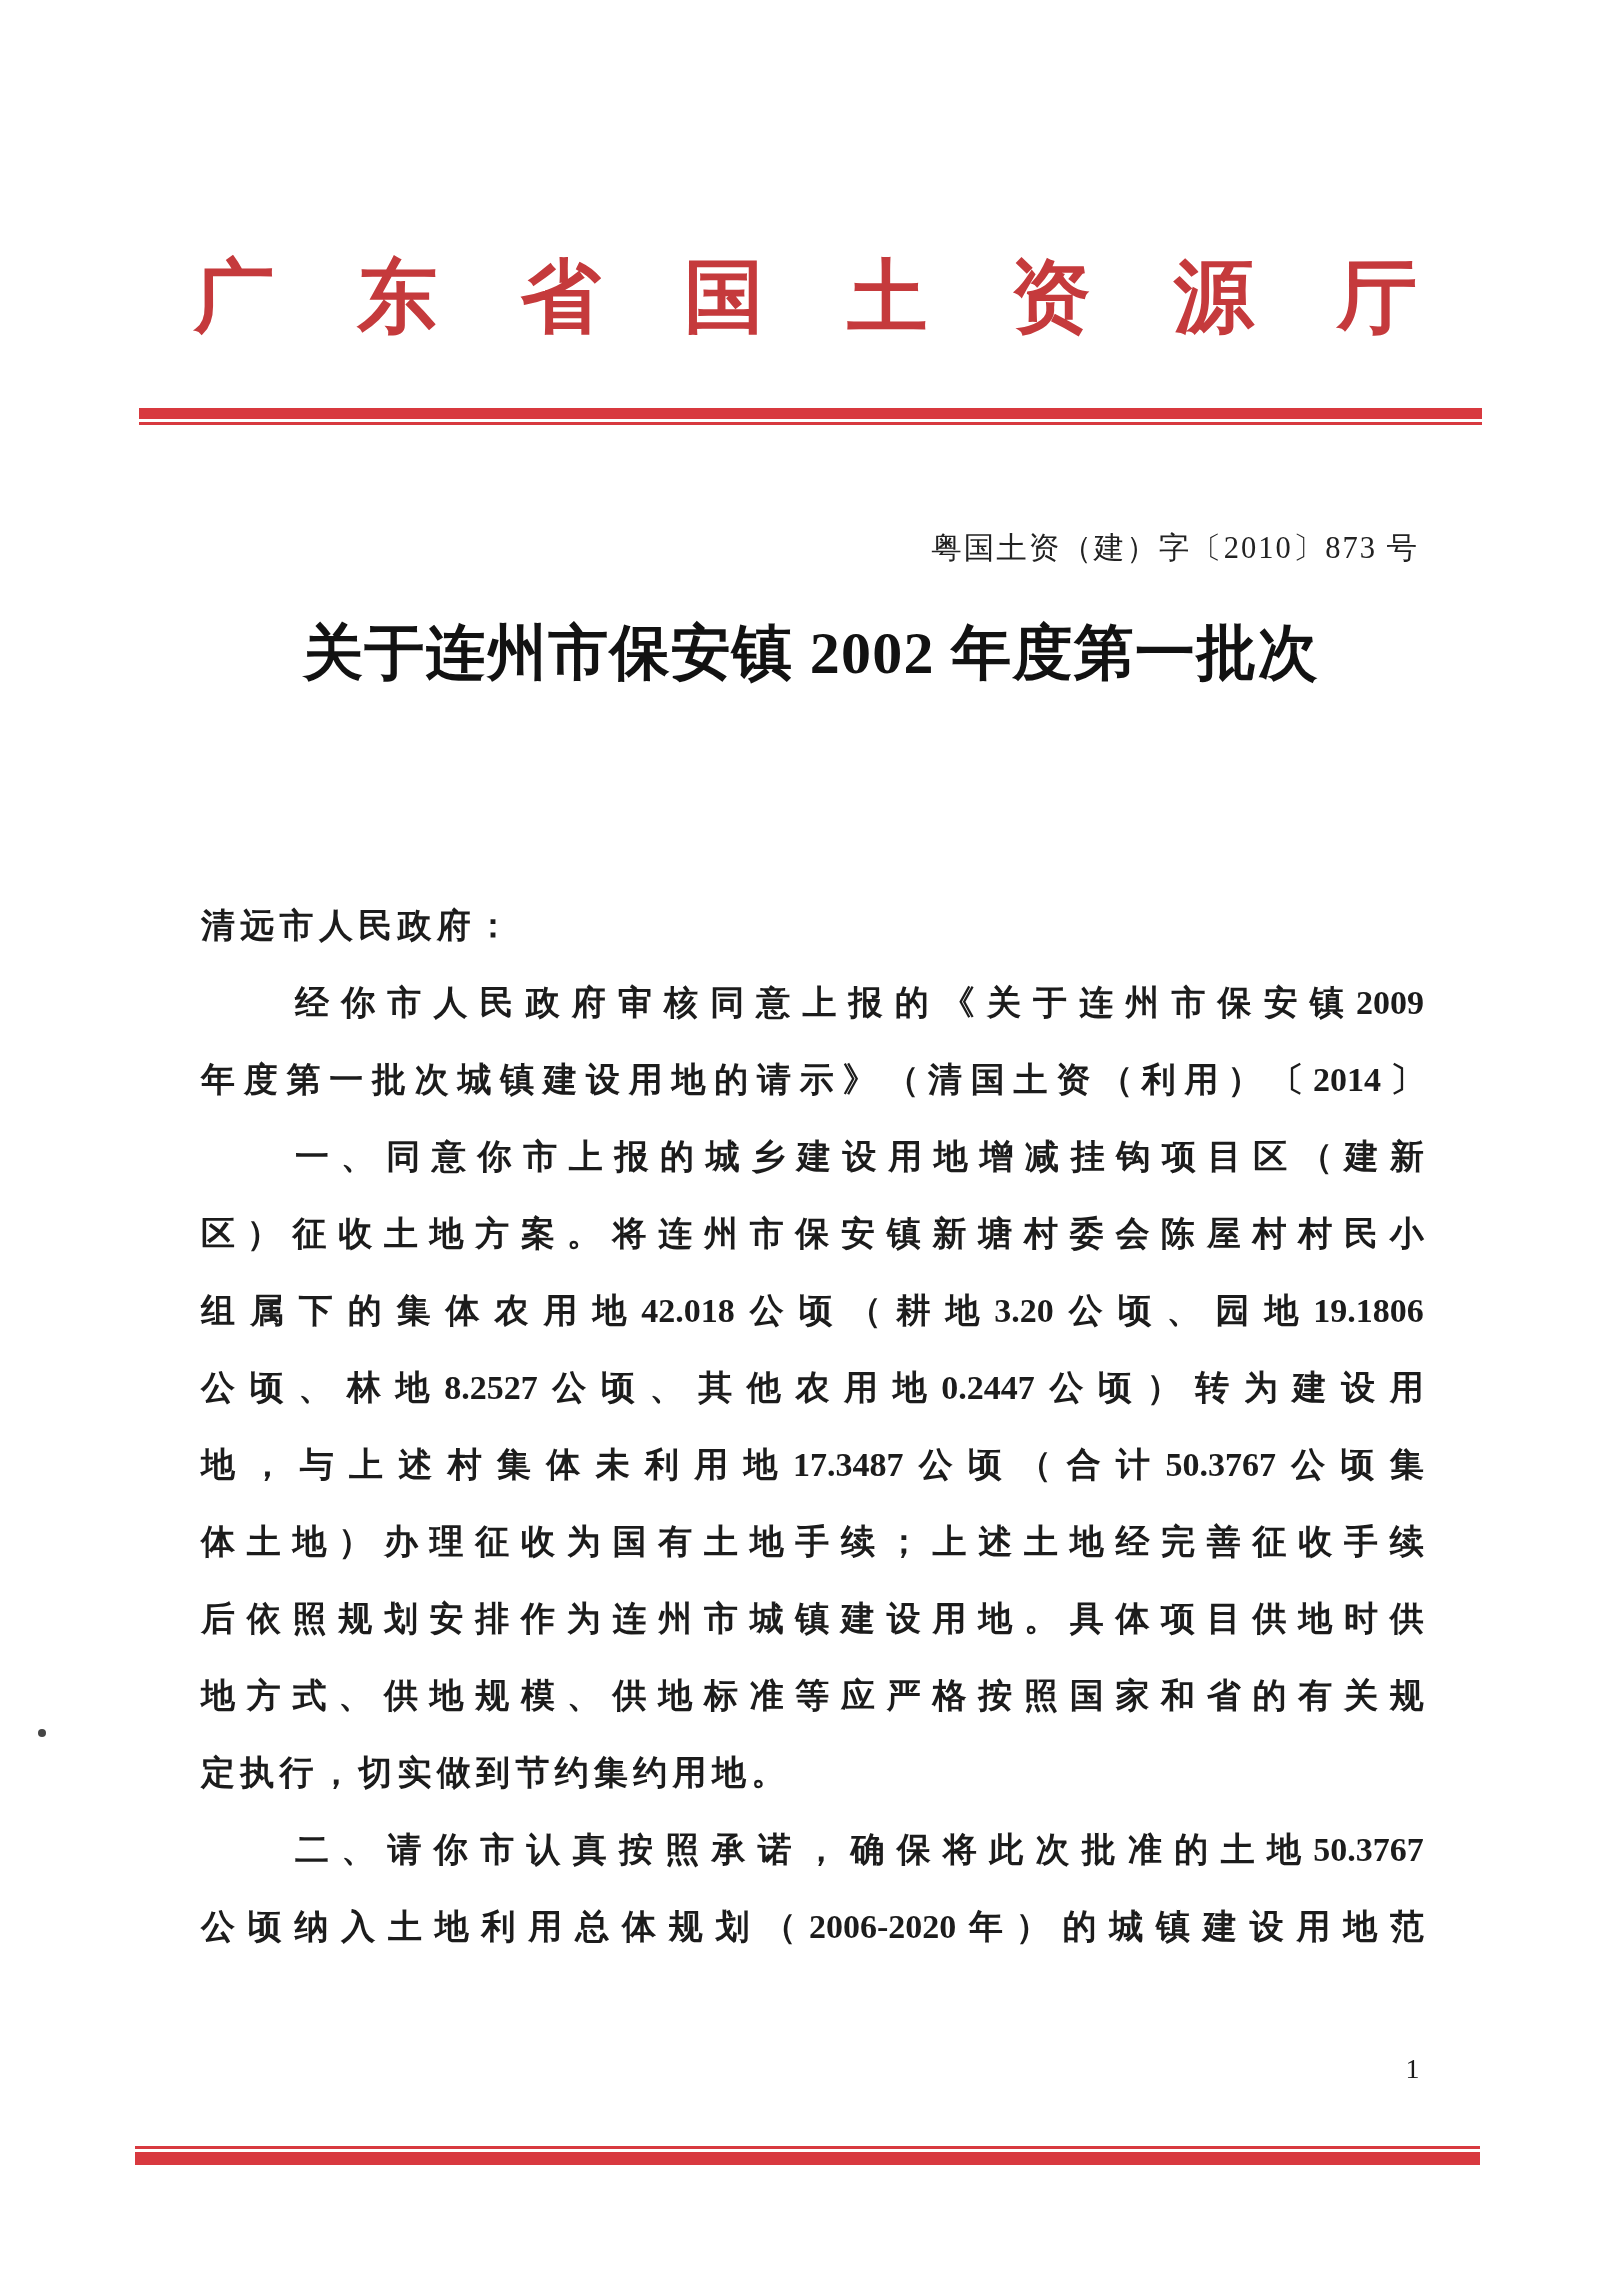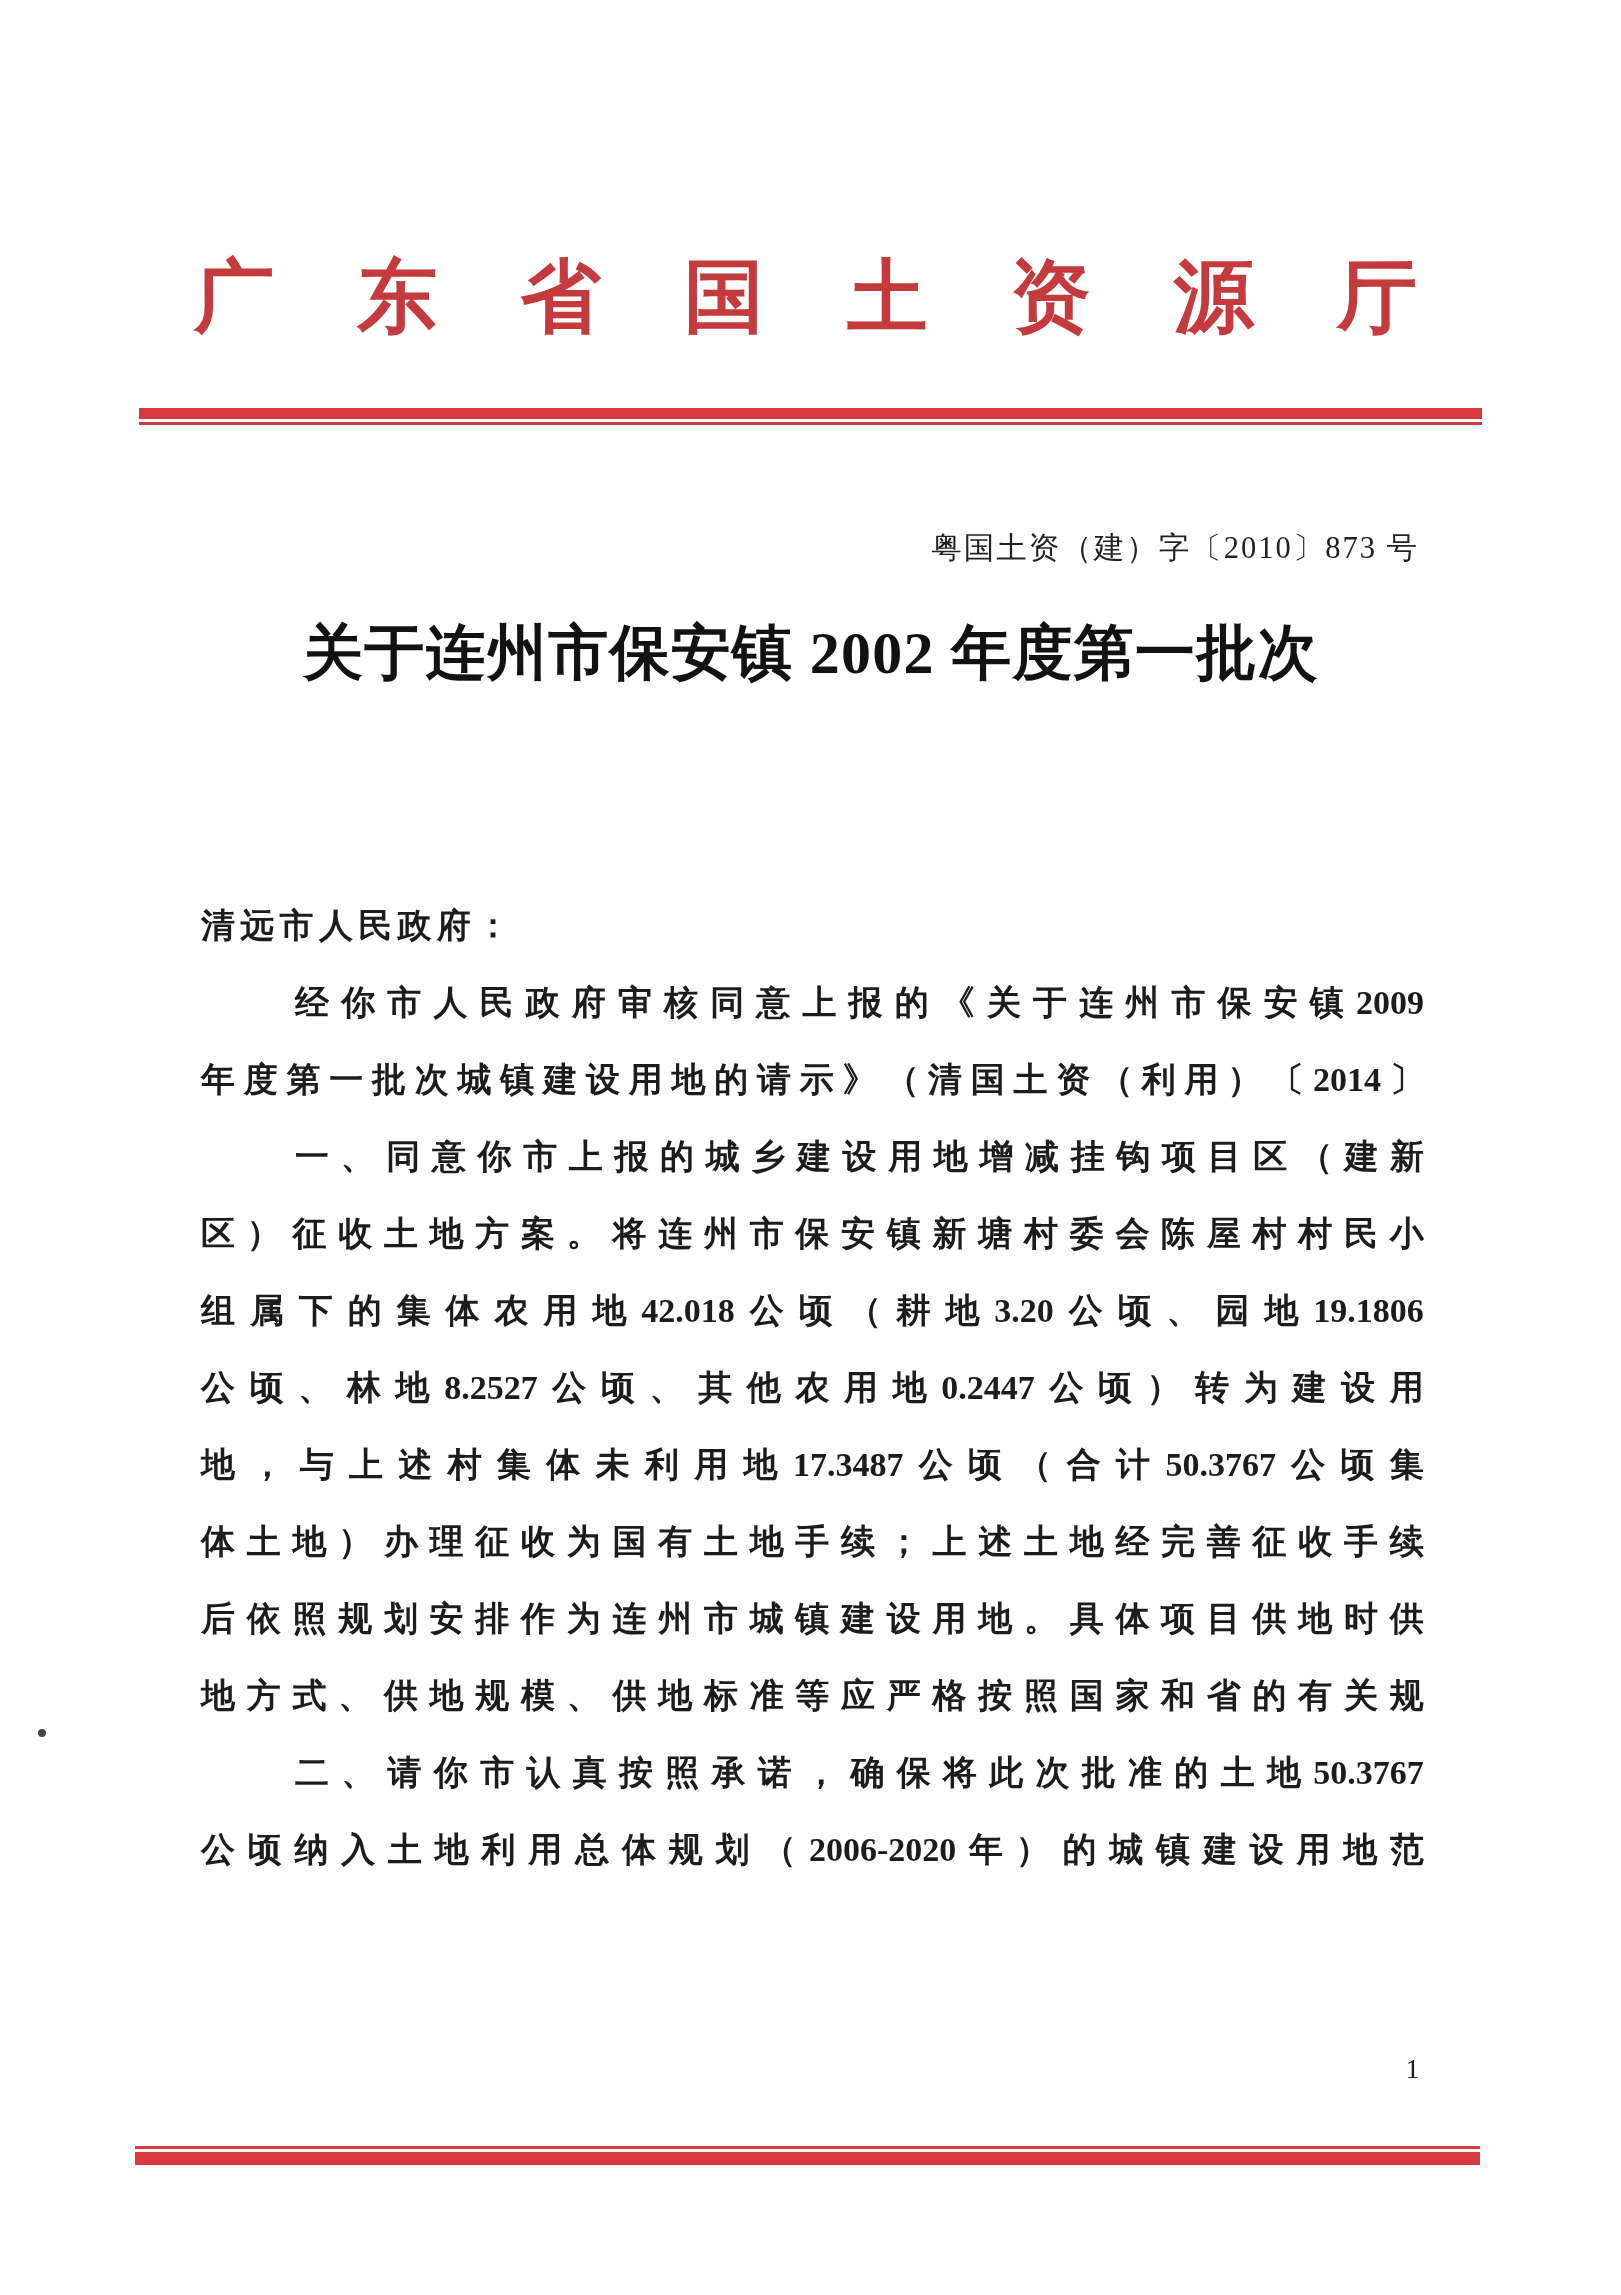--- a/index.html
+++ b/index.html
@@ -355,20 +355,21 @@
         <span>照</span>
         <span>国</span>
         <span>家</span>
         <span>和</span>
         <span>省</span>
         <span>的</span>
         <span>有</span>
         <span>关</span>
         <span>规</span>
       </div>
+    <div class="line">定执行，切实做到节约集约用地。</div>
     <div class="line justify indent">
         <span>二</span>
         <span>、</span>
         <span>请</span>
         <span>你</span>
         <span>市</span>
         <span>认</span>
         <span>真</span>
         <span>按</span>
         <span>照</span>

